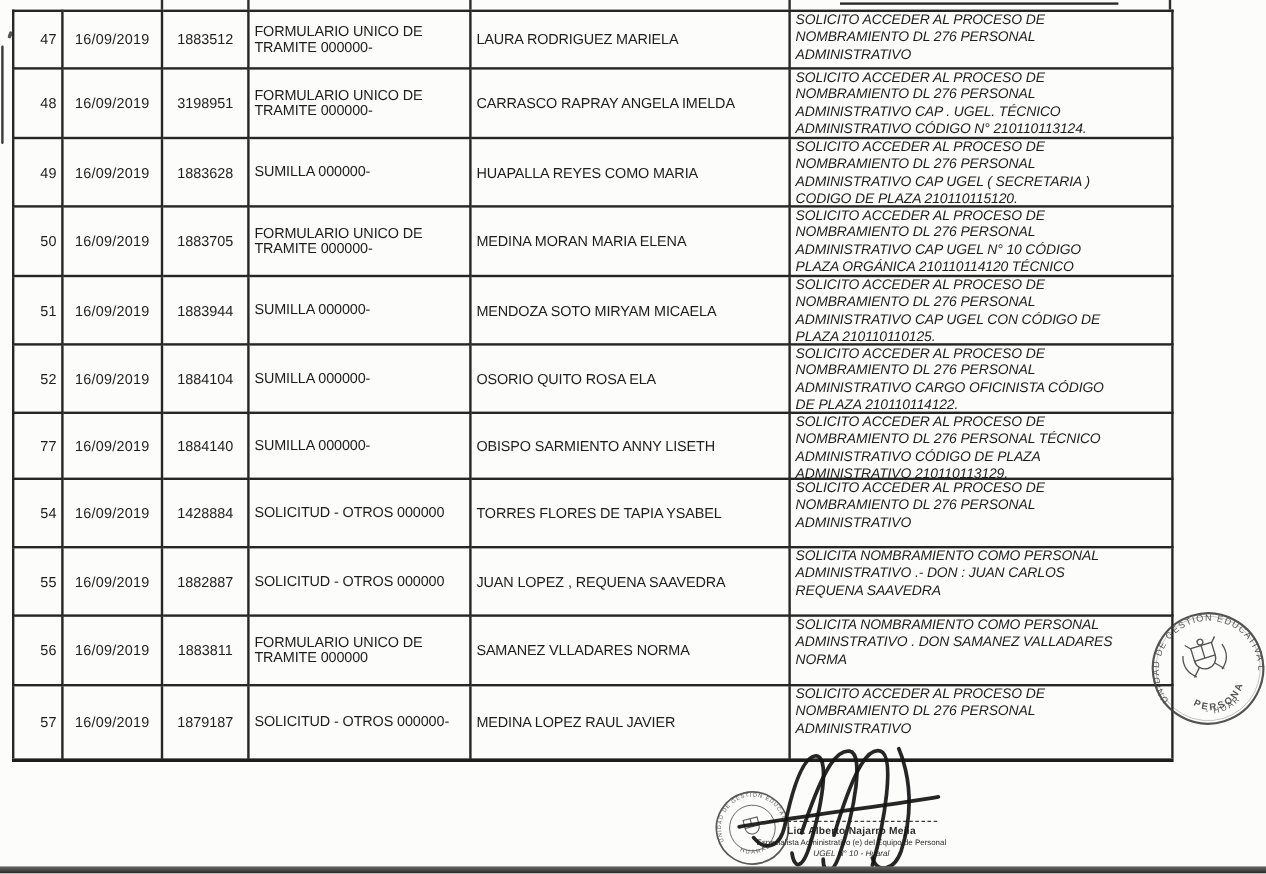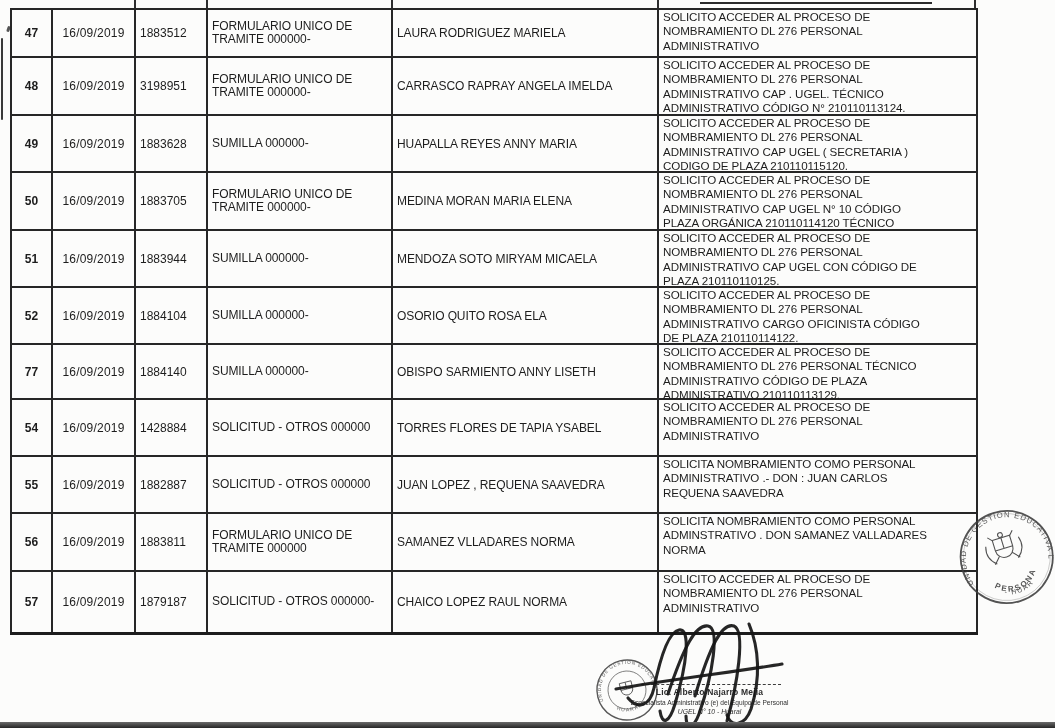--- a/index.html
+++ b/index.html
@@ -18,26 +18,26 @@
     border-collapse:collapse;table-layout:fixed;width:966px;
     background:transparent;
   }
   table.reg td{
     border:2px solid #262626;
     padding:0 4px;
     font-size:12px;
     color:#1d1d1d;
     overflow:visible;
   }
-  td.c-num{text-align:center;font-weight:bold;}
+  td.c-num{text-align:right;}
   td.c-date{text-align:center;letter-spacing:.2px;margin-left:36px;}
-  td.c-doc{text-align:left;}
+  td.c-doc{text-align:center;}
   td.c-type{font-size:11.5px;line-height:13.5px;letter-spacing:-.1px;margin-left:12px;}
   td.c-name{font-size:11.7px;letter-spacing:-.1px;}
-  td.c-desc{vertical-align:top;padding-top:2px;}
+  td.c-desc{vertical-align:top;padding-top:2px;font-style:italic;}
   td.c-desc .ovf{
     height:0;                 
     white-space:pre-line;
     font-size:11.6px;line-height:14.4px;letter-spacing:-.1px;
   }
   table.reg{border-bottom:3px solid #1d1d1d;}
 
   
   .stub{position:absolute;width:2px;height:8px;top:0;background:#2e2e2e;}
   .hline-top{position:absolute;left:700px;top:2px;width:232px;height:2px;background:#2b2b2b;}
@@ -112,21 +112,21 @@
 NOMBRAMIENTO DL 276 PERSONAL
 ADMINISTRATIVO CAP . UGEL. TÉCNICO
 ADMINISTRATIVO CÓDIGO N° 210110113124.</div>
       </td>
     </tr>
         <tr style="height: 57px;">
       <td class="c-num">49</td>
       <td class="c-date">16/09/2019</td>
       <td class="c-doc">1883628</td>
       <td class="c-type">SUMILLA 000000-</td>
-      <td class="c-name">HUAPALLA REYES ANNY MARIA</td>
+      <td class="c-name">HUAPALLA REYES COMO MARIA</td>
       <td class="c-desc">
         <div class="ovf">SOLICITO ACCEDER AL PROCESO DE
 NOMBRAMIENTO DL 276 PERSONAL
 ADMINISTRATIVO CAP UGEL ( SECRETARIA )
 CODIGO DE PLAZA 210110115120.</div>
       </td>
     </tr>
         <tr style="height: 58px;">
       <td class="c-num">50</td>
       <td class="c-date">16/09/2019</td>
@@ -213,21 +213,21 @@
         <div class="ovf">SOLICITA NOMBRAMIENTO COMO PERSONAL
 ADMINSTRATIVO . DON SAMANEZ VALLADARES
 NORMA</div>
       </td>
     </tr>
         <tr style="height: 62px;">
       <td class="c-num">57</td>
       <td class="c-date">16/09/2019</td>
       <td class="c-doc">1879187</td>
       <td class="c-type">SOLICITUD - OTROS 000000-</td>
-      <td class="c-name">CHAICO LOPEZ RAUL NORMA</td>
+      <td class="c-name">MEDINA LOPEZ RAUL JAVIER</td>
       <td class="c-desc">
         <div class="ovf">SOLICITO ACCEDER AL PROCESO DE
 NOMBRAMIENTO DL 276 PERSONAL
 ADMINISTRATIVO</div>
       </td>
     </tr>
       </tbody>
   </table>
 
   <div class="seal seal-big">

